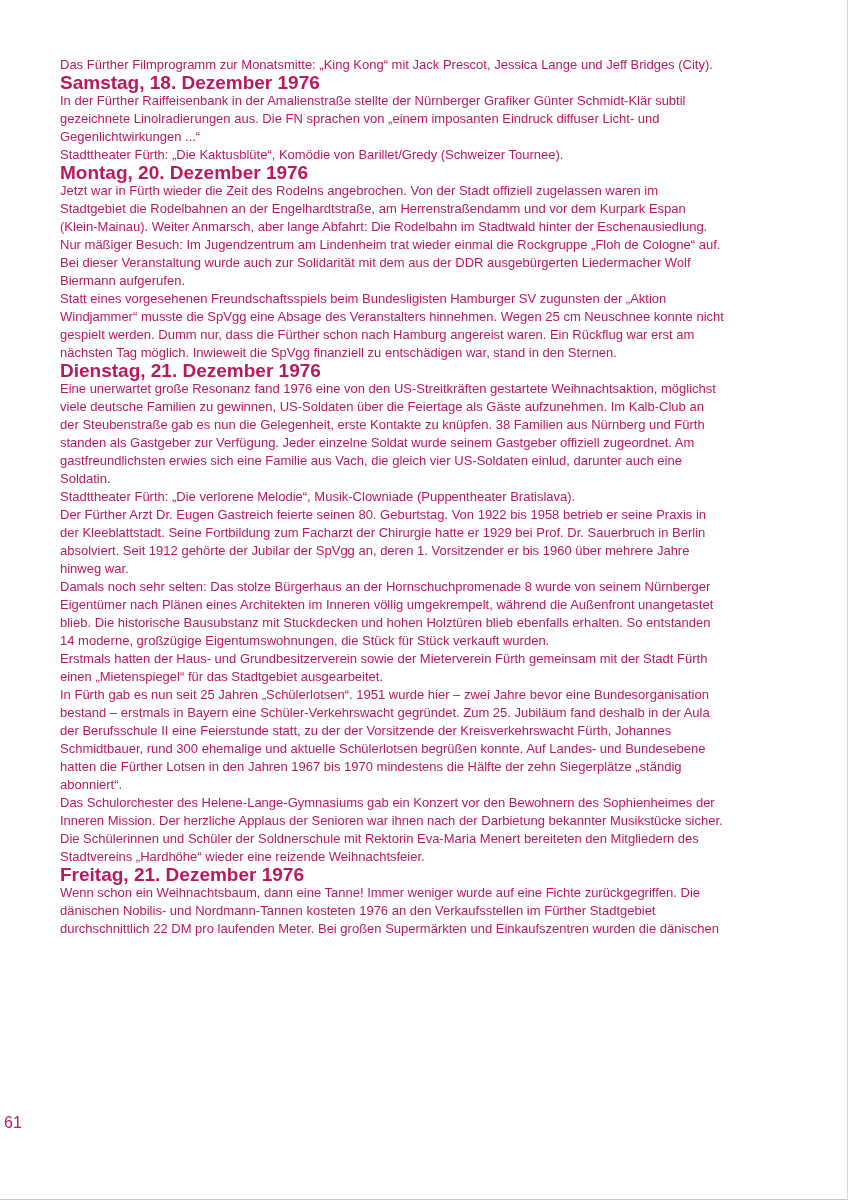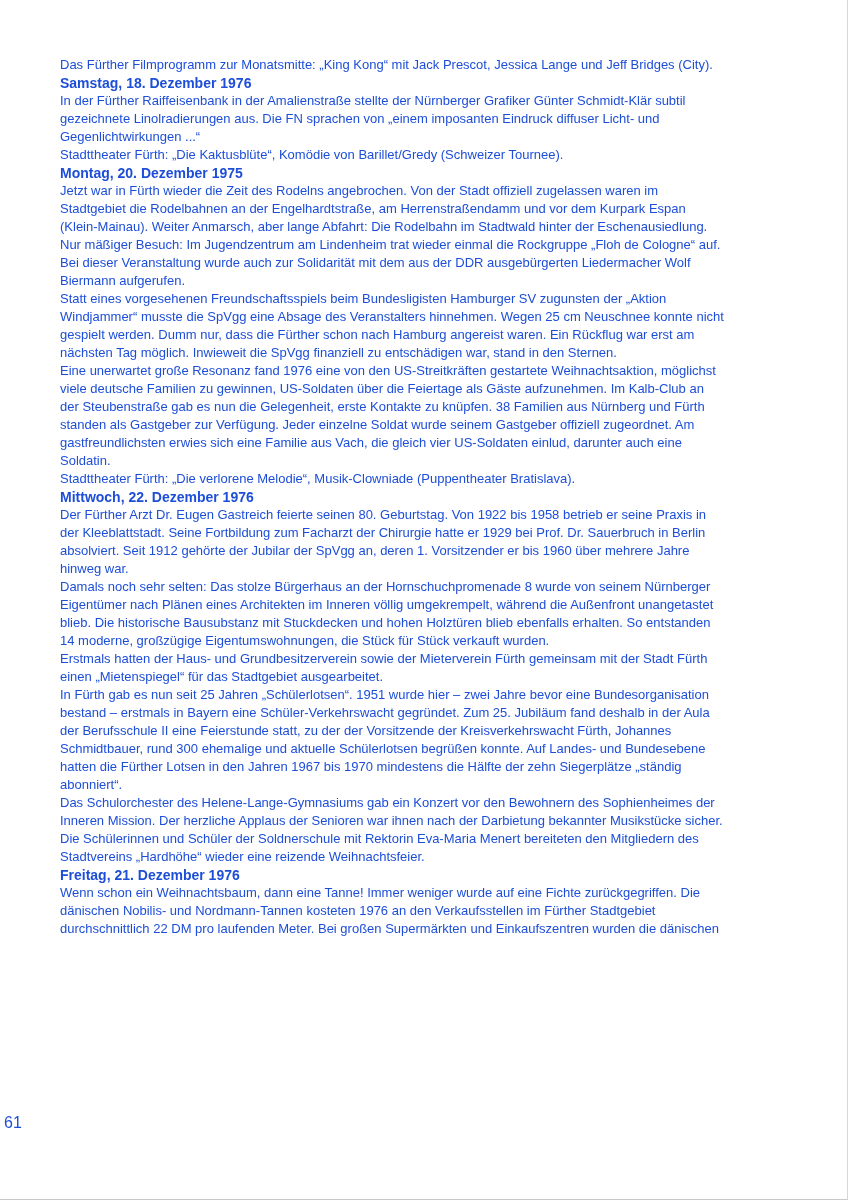--- a/index.html
+++ b/index.html
@@ -9,42 +9,42 @@
   }
   .page {
     position: relative;
     width: 848px;
     height: 1200px;
     background: #ffffff;
     box-sizing: border-box;
     border-right: 1px solid #d8d8d8;
     border-bottom: 1px solid #c9c9c9;
     font-family: "Liberation Sans", "DejaVu Sans", sans-serif;
-    color: #1d4ed8;
+    color: #be185d;
     overflow: hidden;
   }
   .content {
     position: absolute;
     top: 56px;
     left: 60px;
     width: 736px;
     font-size: 13px;
     line-height: 18px;
   }
   .content > * + * {
     margin-top: 11px;
   }
   p.paragraph {
     margin: 0;
     white-space: pre-line;
     text-align: left;
   }
   h2.heading {
     margin: 0;
-    font-size: 14px;
+    font-size: 19px;
     line-height: 18px;
     font-weight: bold;
   }
   .page-number {
     position: absolute;
     top: 1114px;
     left: 4px;
     width: 100%;
     text-align: left;
     font-size: 16px;
@@ -55,39 +55,39 @@
 <body>
 
 <div class="page">
   <div class="content">
       <p class="paragraph">Das Fürther Filmprogramm zur Monatsmitte: „King Kong“ mit Jack Prescot, Jessica Lange und Jeff Bridges (City).</p>
       <h2 class="heading">Samstag, 18. Dezember 1976</h2>
       <p class="paragraph">In der Fürther Raiffeisenbank in der Amalienstraße stellte der Nürnberger Grafiker Günter Schmidt-Klär subtil
 gezeichnete Linolradierungen aus. Die FN sprachen von „einem imposanten Eindruck diffuser Licht- und
 Gegenlichtwirkungen ...“
 Stadttheater Fürth: „Die Kaktusblüte“, Komödie von Barillet/Gredy (Schweizer Tournee).</p>
-      <h2 class="heading">Montag, 20. Dezember 1975</h2>
+      <h2 class="heading">Montag, 20. Dezember 1976</h2>
       <p class="paragraph">Jetzt war in Fürth wieder die Zeit des Rodelns angebrochen. Von der Stadt offiziell zugelassen waren im
 Stadtgebiet die Rodelbahnen an der Engelhardtstraße, am Herrenstraßendamm und vor dem Kurpark Espan
 (Klein-Mainau). Weiter Anmarsch, aber lange Abfahrt: Die Rodelbahn im Stadtwald hinter der Eschenausiedlung.
 Nur mäßiger Besuch: Im Jugendzentrum am Lindenheim trat wieder einmal die Rockgruppe „Floh de Cologne“ auf.
 Bei dieser Veranstaltung wurde auch zur Solidarität mit dem aus der DDR ausgebürgerten Liedermacher Wolf
 Biermann aufgerufen.
 Statt eines vorgesehenen Freundschaftsspiels beim Bundesligisten Hamburger SV zugunsten der „Aktion
 Windjammer“ musste die SpVgg eine Absage des Veranstalters hinnehmen. Wegen 25 cm Neuschnee konnte nicht
 gespielt werden. Dumm nur, dass die Fürther schon nach Hamburg angereist waren. Ein Rückflug war erst am
 nächsten Tag möglich. Inwieweit die SpVgg finanziell zu entschädigen war, stand in den Sternen.</p>
+      <h2 class="heading">Dienstag, 21. Dezember 1976</h2>
       <p class="paragraph">Eine unerwartet große Resonanz fand 1976 eine von den US-Streitkräften gestartete Weihnachtsaktion, möglichst
 viele deutsche Familien zu gewinnen, US-Soldaten über die Feiertage als Gäste aufzunehmen. Im Kalb-Club an
 der Steubenstraße gab es nun die Gelegenheit, erste Kontakte zu knüpfen. 38 Familien aus Nürnberg und Fürth
 standen als Gastgeber zur Verfügung. Jeder einzelne Soldat wurde seinem Gastgeber offiziell zugeordnet. Am
 gastfreundlichsten erwies sich eine Familie aus Vach, die gleich vier US-Soldaten einlud, darunter auch eine
 Soldatin.
 Stadttheater Fürth: „Die verlorene Melodie“, Musik-Clowniade (Puppentheater Bratislava).</p>
-      <h2 class="heading">Mittwoch, 22. Dezember 1976</h2>
       <p class="paragraph">Der Fürther Arzt Dr. Eugen Gastreich feierte seinen 80. Geburtstag. Von 1922 bis 1958 betrieb er seine Praxis in
 der Kleeblattstadt. Seine Fortbildung zum Facharzt der Chirurgie hatte er 1929 bei Prof. Dr. Sauerbruch in Berlin
 absolviert. Seit 1912 gehörte der Jubilar der SpVgg an, deren 1. Vorsitzender er bis 1960 über mehrere Jahre
 hinweg war.
 Damals noch sehr selten: Das stolze Bürgerhaus an der Hornschuchpromenade 8 wurde von seinem Nürnberger
 Eigentümer nach Plänen eines Architekten im Inneren völlig umgekrempelt, während die Außenfront unangetastet
 blieb. Die historische Bausubstanz mit Stuckdecken und hohen Holztüren blieb ebenfalls erhalten. So entstanden
 14 moderne, großzügige Eigentumswohnungen, die Stück für Stück verkauft wurden.
 Erstmals hatten der Haus- und Grundbesitzerverein sowie der Mieterverein Fürth gemeinsam mit der Stadt Fürth
 einen „Mietenspiegel“ für das Stadtgebiet ausgearbeitet.</p>

